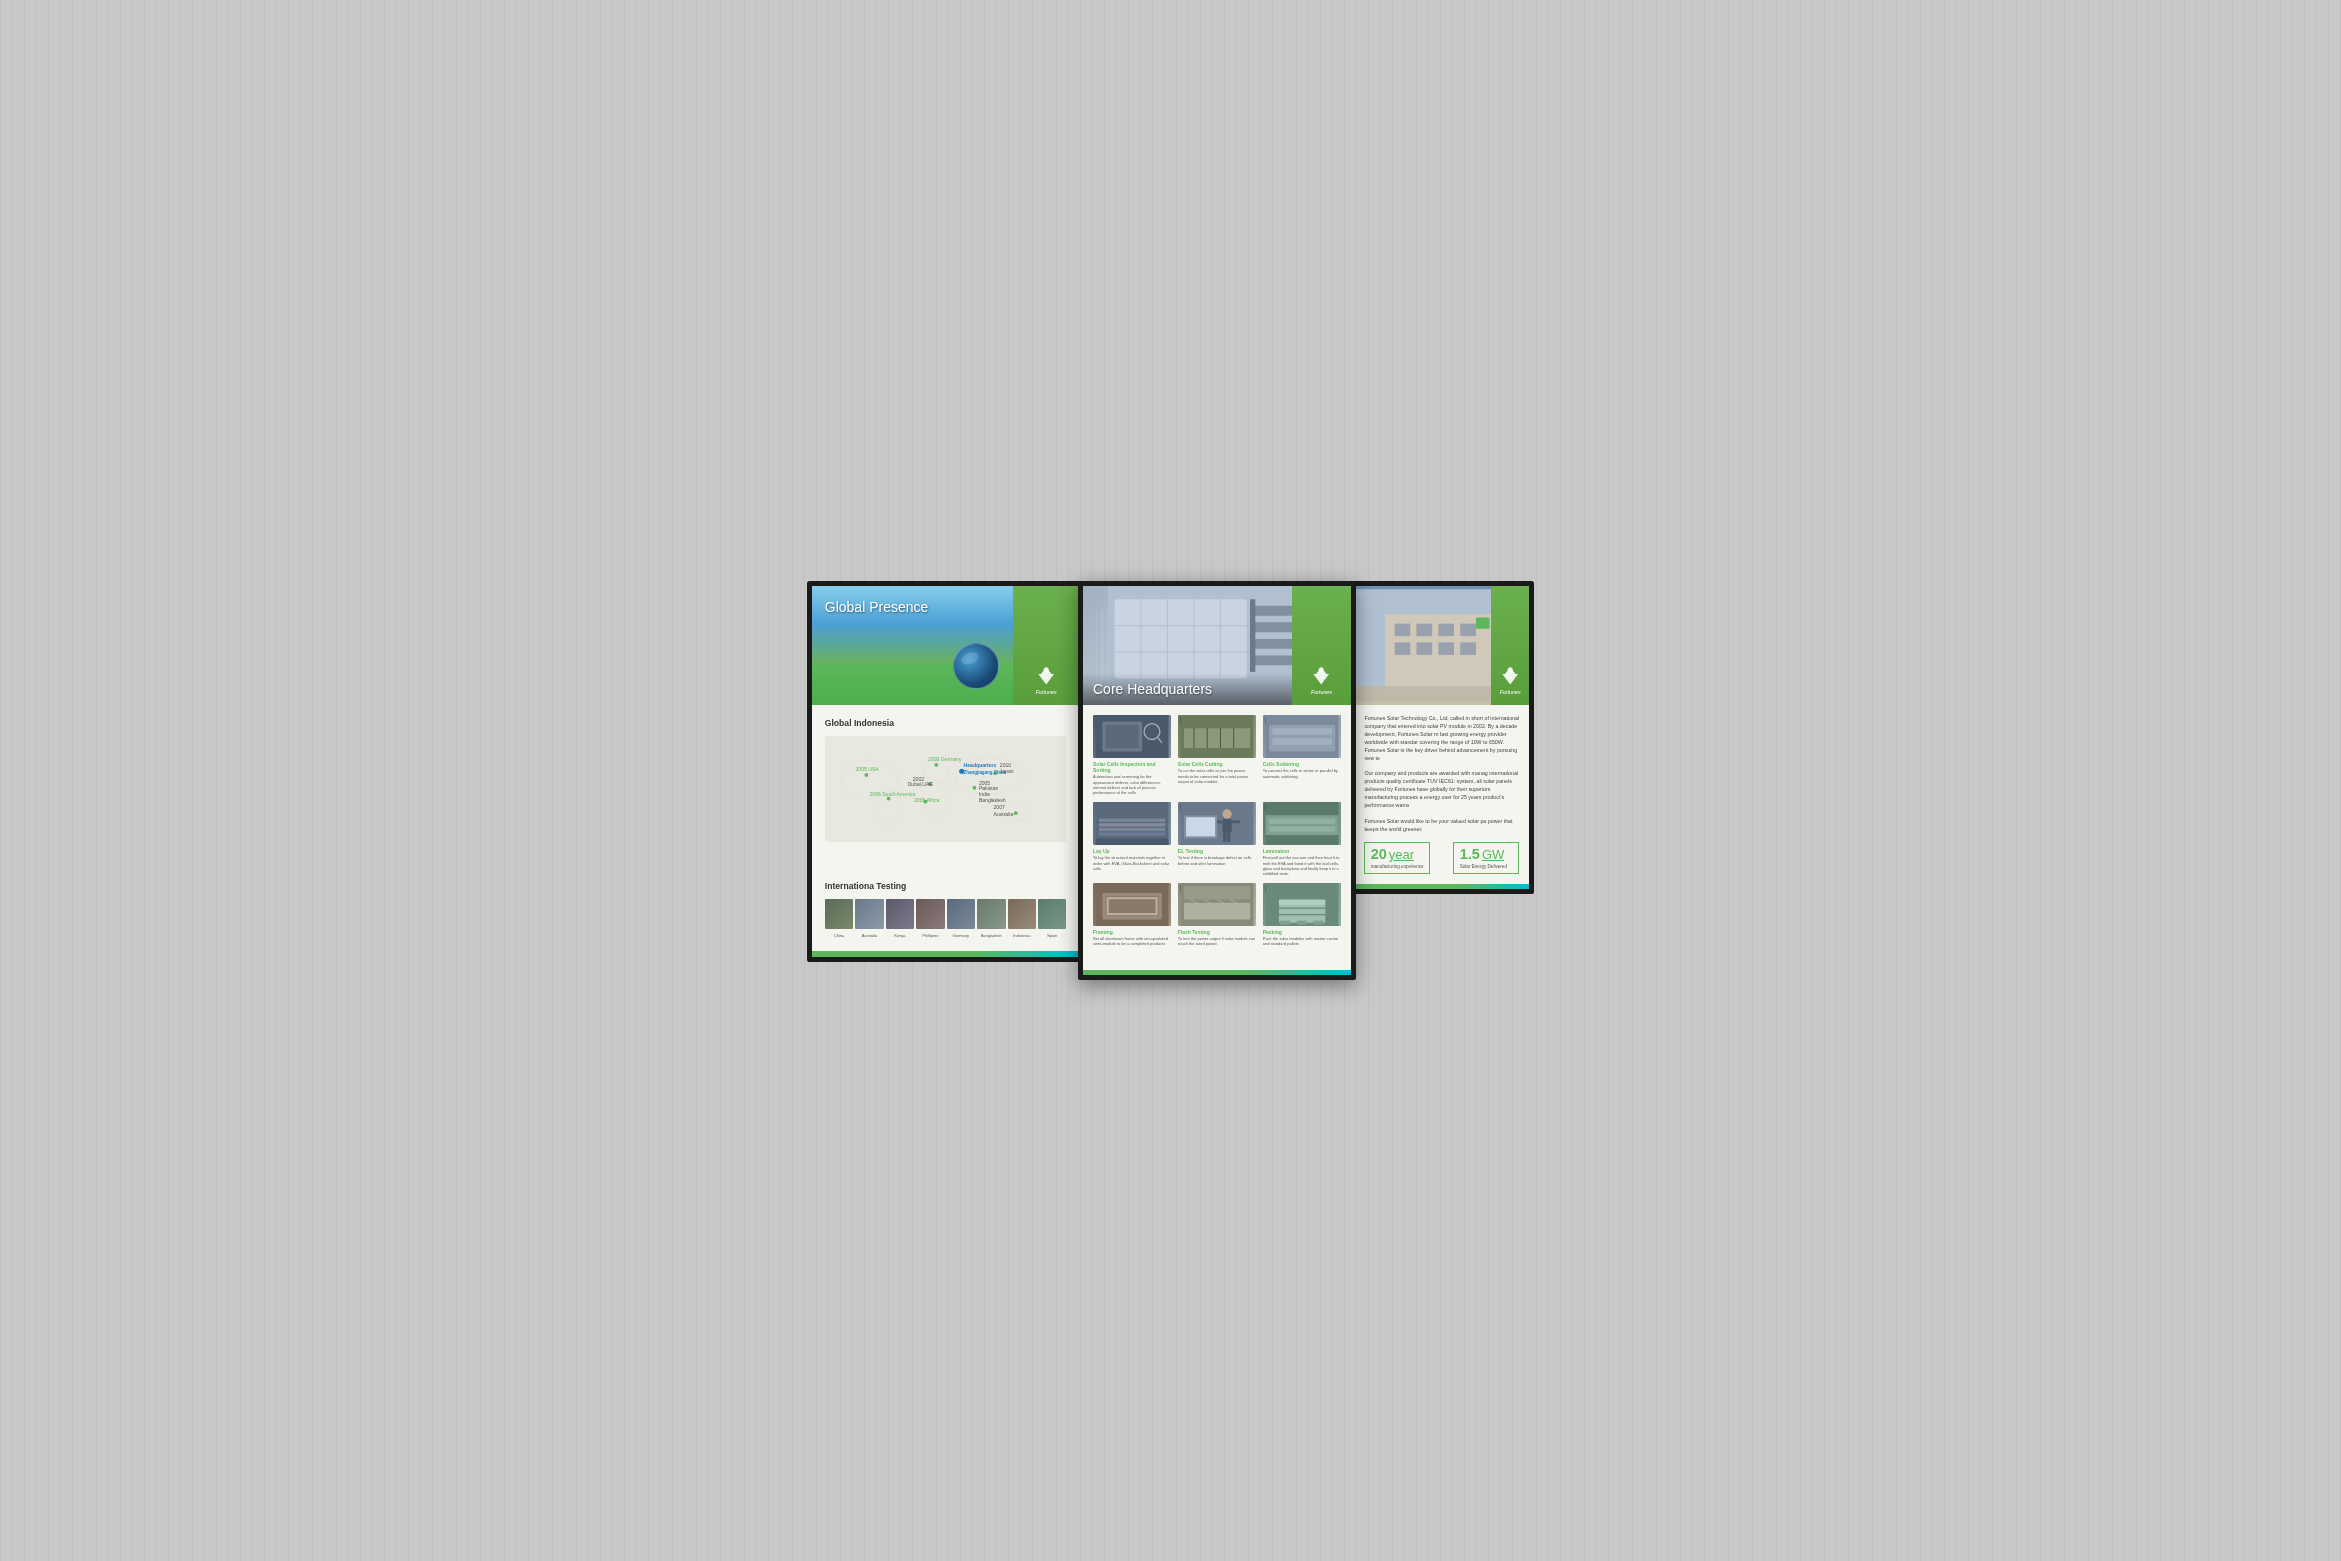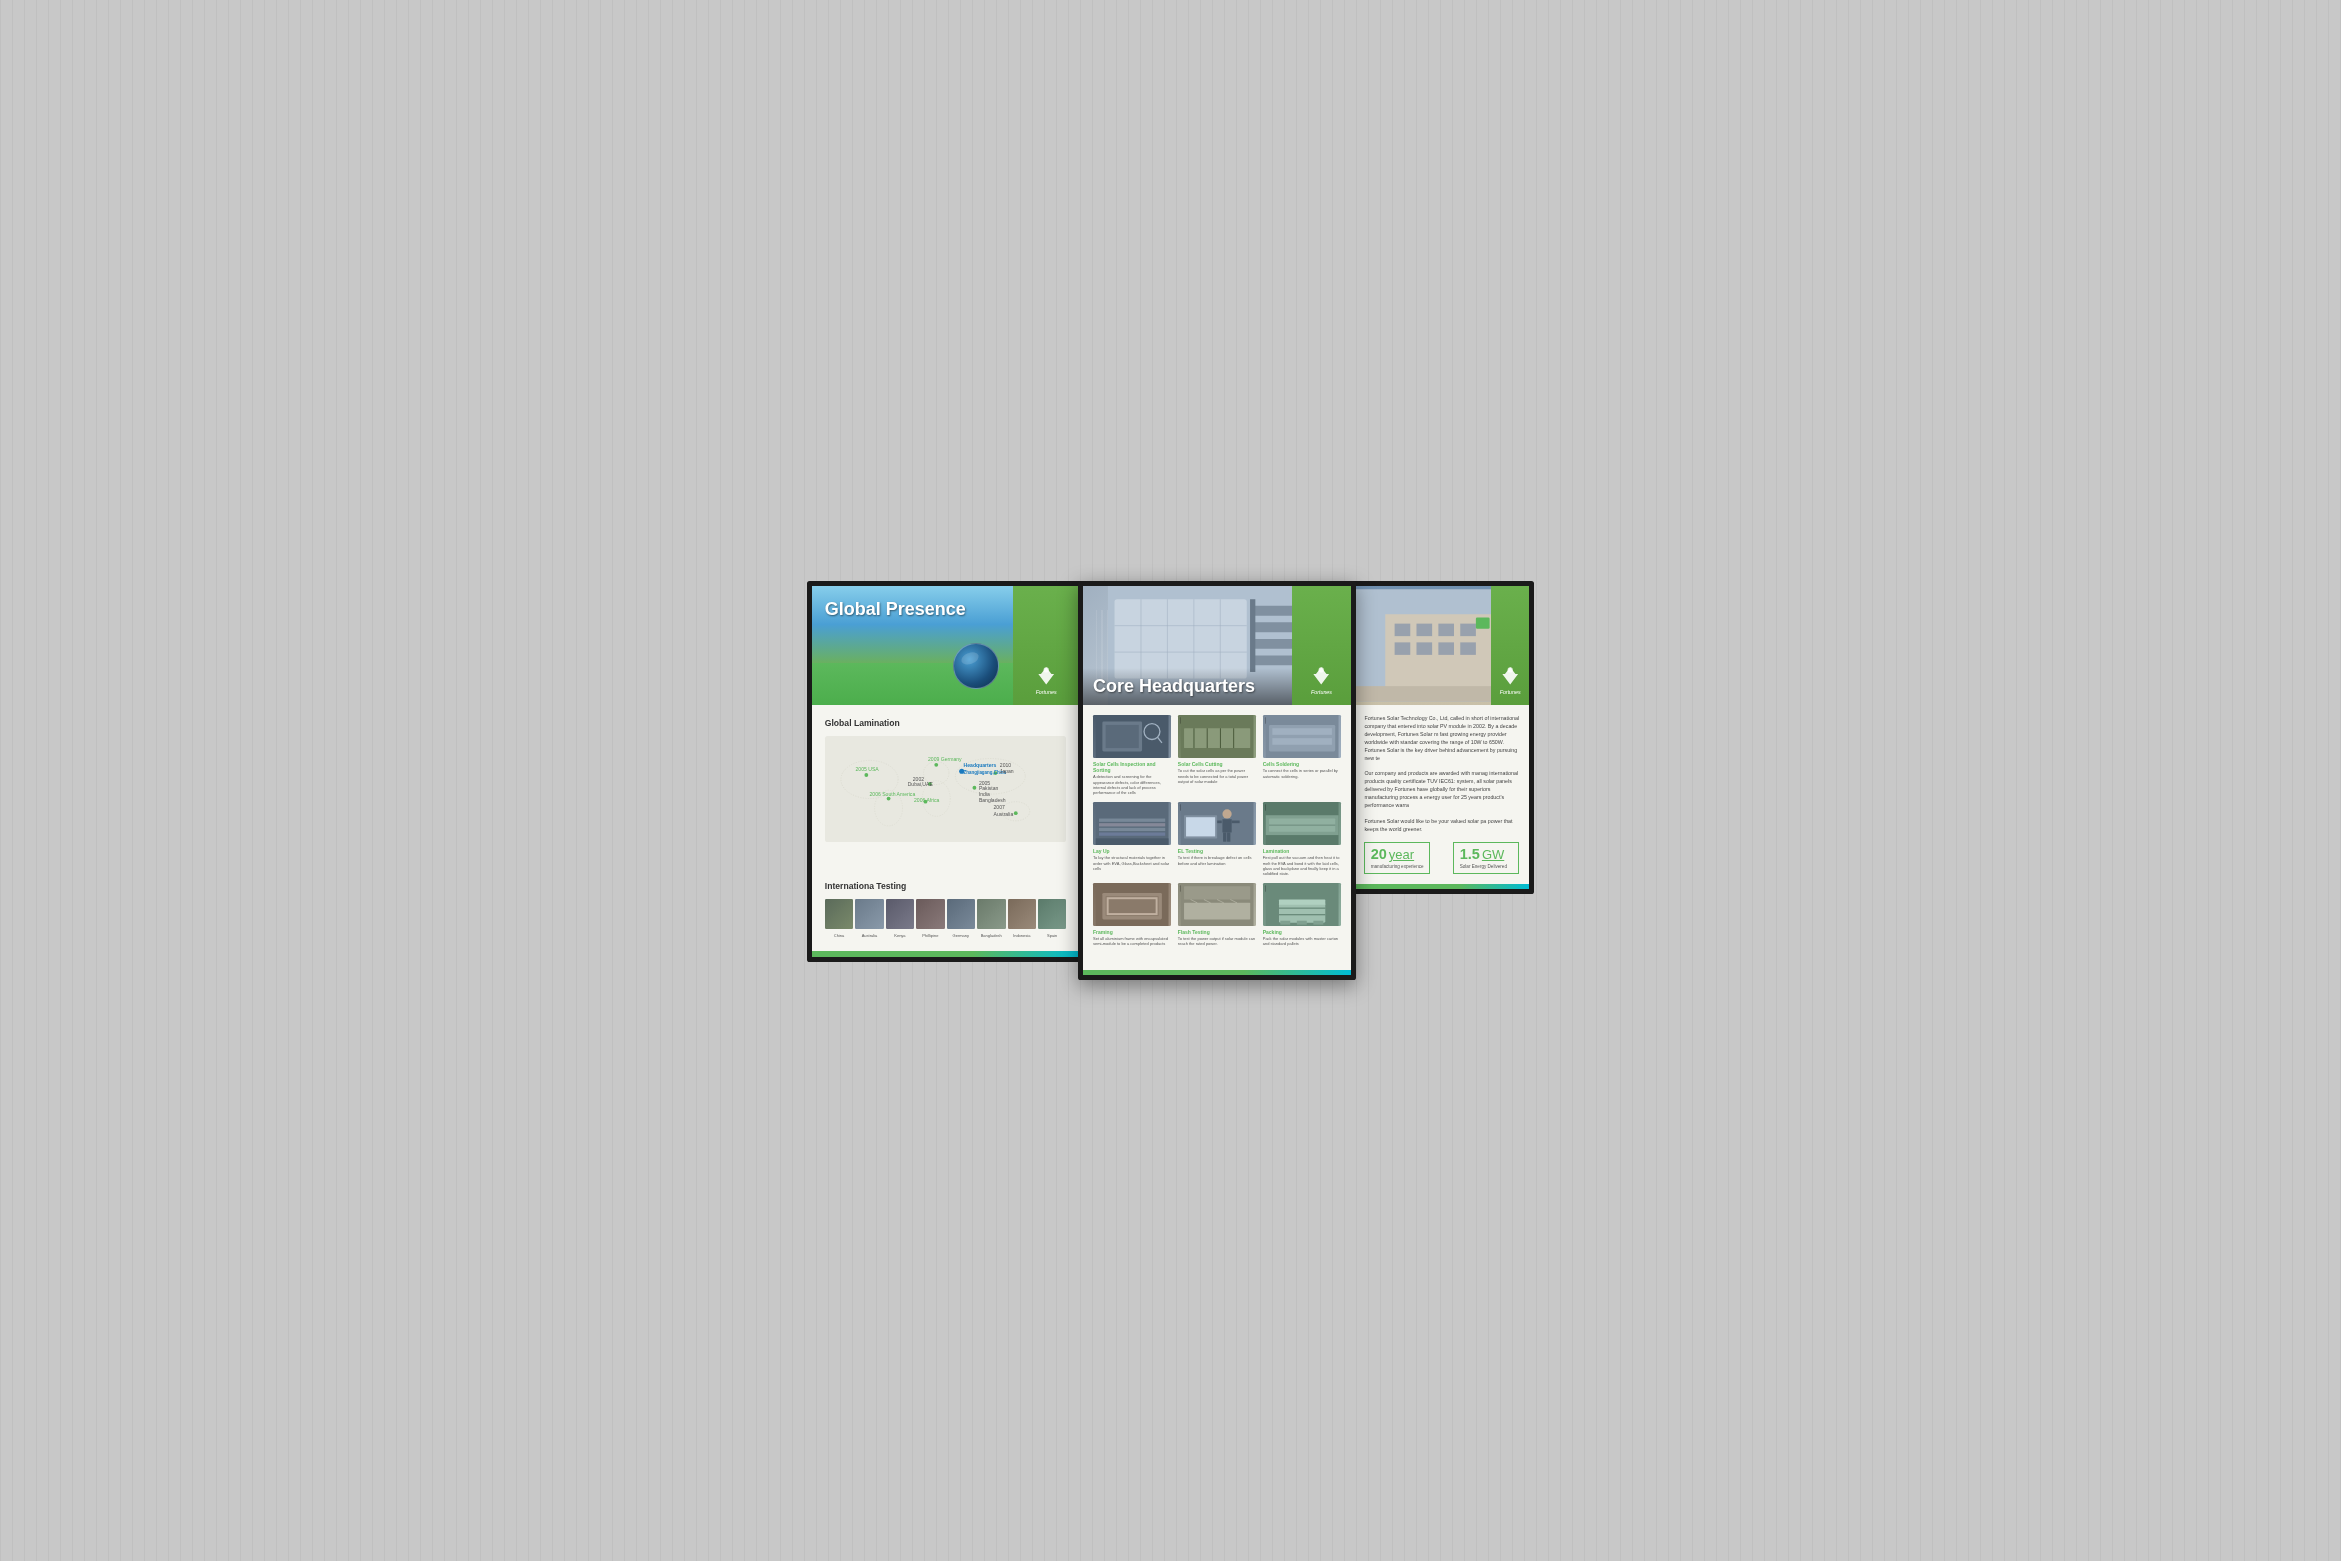--- a/index.html
+++ b/index.html
@@ -111,22 +111,22 @@
       font-size: 5.3px;
       color: white;
       font-style: italic;
     }
 
     .hero-title {
       position: absolute;
       top: 13.2px;
       left: 13.2px;
       color: white;
-      font-size: 18px;
-      font-weight: 700;
+      font-size: 14px;
+      font-weight: 400;
       text-shadow: 0.7px 0.7px 2px rgba(0,0,0,0.5);
     }
 
     
     .panel-content {
       padding: 13.2px;
     }
 
     .section-title {
       font-size: 8.6px;
@@ -393,21 +393,21 @@
             <polygon points="20,2 28,12 32,12 20,28 8,12 12,12" fill="white" opacity="0.9"></polygon>
             <circle cx="20" cy="6" r="4" fill="white" opacity="0.8"></circle>
           </svg>
           <div class="hero-logo-text">Fortunes</div>
         </div>
       </div>
       <div class="hero-title">Global Presence</div>
     </div>
 
     <div class="panel-content">
-      <div class="section-title">Global Lamination</div>
+      <div class="section-title">Global Indonesia</div>
 
       <div class="world-map-container">
         <div class="world-map-dots">
           <div class="map-dots-grid"></div>
 
           <svg width="100%" height="100%" viewBox="0 0 380 160" style="position:absolute;top:0;left:0;">
 
             <ellipse cx="70" cy="65" rx="45" ry="30" fill="none" stroke="#b0b0a0" stroke-width="0.5" stroke-dasharray="2,2" opacity="0.5"></ellipse>
 
             <ellipse cx="175" cy="55" rx="20" ry="18" fill="none" stroke="#b0b0a0" stroke-width="0.5" stroke-dasharray="2,2" opacity="0.5"></ellipse>

